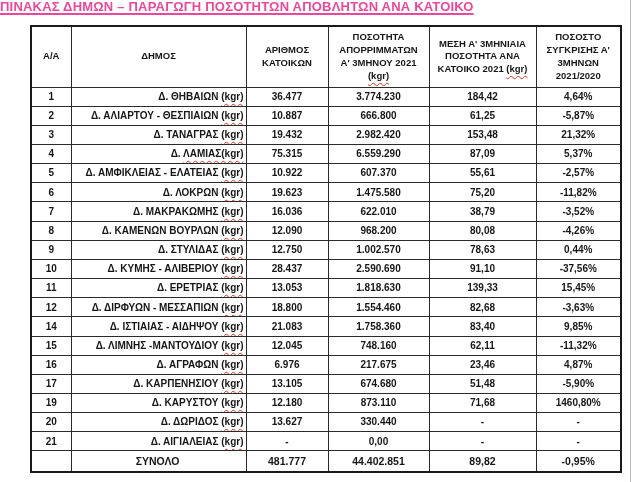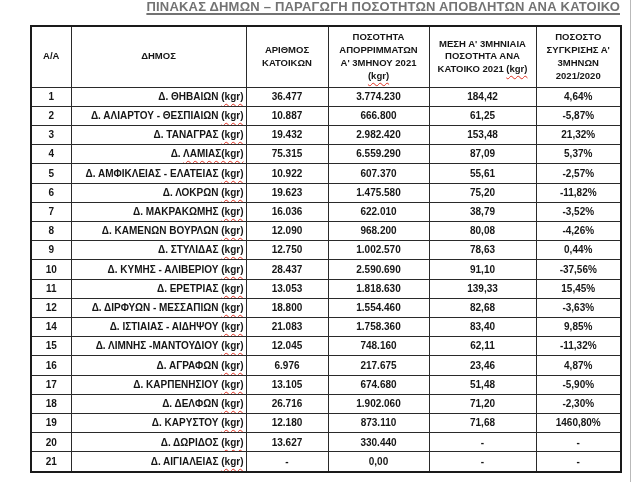--- a/index.html
+++ b/index.html
@@ -3,27 +3,27 @@
 <meta charset="utf-8">
 <style>
   * { margin: 0; padding: 0; box-sizing: border-box; }
   html, body { width: 640px; height: 482px; background: #ffffff; overflow: hidden; }
   body { font-family: "Liberation Sans", "DejaVu Sans", sans-serif; color: #1c1c1c; position: relative; }
 
   .page { position: absolute; inset: 0; background: #fff; }
 
   .doc-title {
     position: absolute; top: -1px; left: 0; right: 20px;
-    text-align: right;
+    text-align: left;
     font-size: 13px; font-weight: 700; letter-spacing: 0.2px;
     text-decoration: underline;
     text-decoration-thickness: 1.5px;
     text-underline-offset: 2px;
     white-space: nowrap;
-    color: #737373;
+    color: #ec4899;
   }
 
   table.muni-table {
     position: absolute; top: 25px; left: 30px;
     width: 590px; height: 448px;
     border-collapse: collapse; table-layout: fixed;
     border: 2.5px solid #1a1a1a;
   }
   .muni-table th, .muni-table td {
     border: 1.4px solid #2a2a2a;
@@ -214,28 +214,20 @@
         </tr>
         <tr>
           <td>17</td>
           <td class="name-cell">Δ. ΚΑΡΠΕΝΗΣΙΟΥ  <span class="spell">(kgr)</span></td>
           <td>13.105</td>
           <td>674.680</td>
           <td>51,48</td>
           <td>-5,90%</td>
         </tr>
         <tr>
-          <td>18</td>
-          <td class="name-cell">Δ. ΔΕΛΦΩΝ <span class="spell">(kgr)</span></td>
-          <td>26.716</td>
-          <td>1.902.060</td>
-          <td>71,20</td>
-          <td>-2,30%</td>
-        </tr>
-        <tr>
           <td>19</td>
           <td class="name-cell">Δ. ΚΑΡΥΣΤΟΥ <span class="spell">(kgr)</span></td>
           <td>12.180</td>
           <td>873.110</td>
           <td>71,68</td>
           <td>1460,80%</td>
         </tr>
         <tr>
           <td>20</td>
           <td class="name-cell">Δ. ΔΩΡΙΔΟΣ <span class="spell">(kgr)</span></td>
@@ -245,17 +237,25 @@
           <td>-</td>
         </tr>
         <tr>
           <td>21</td>
           <td class="name-cell">Δ. ΑΙΓΙΑΛΕΙΑΣ <span class="spell">(kgr)</span></td>
           <td>-</td>
           <td>0,00</td>
           <td>-</td>
           <td>-</td>
         </tr>
+        <tr class="total-row">
+          <td></td>
+          <td class="name-cell">ΣΥΝΟΛΟ</td>
+          <td>481.777</td>
+          <td>44.402.851</td>
+          <td>89,82</td>
+          <td>-0,95%</td>
+        </tr>
       </tbody>
   </table>
 
   <div class="page-edge"></div>
 </div>
 
 </body></html>

